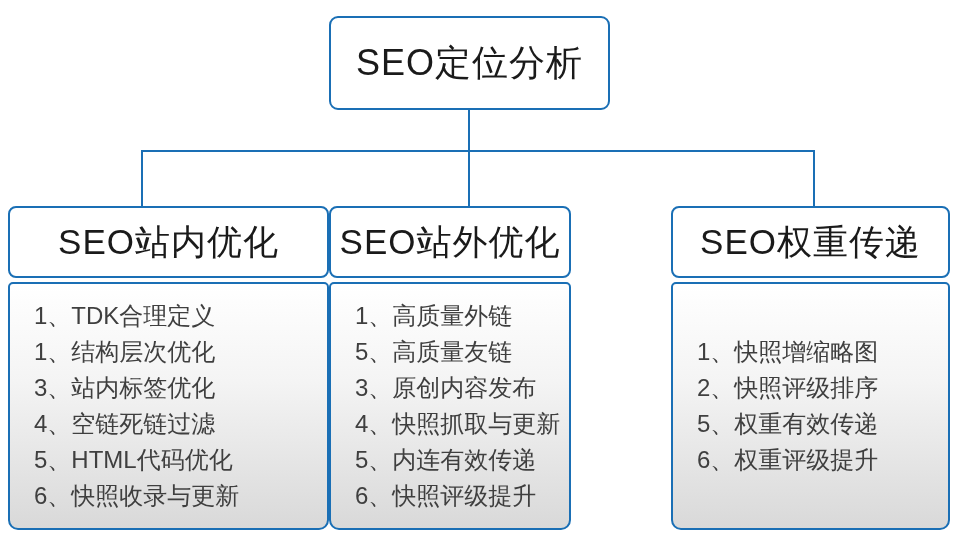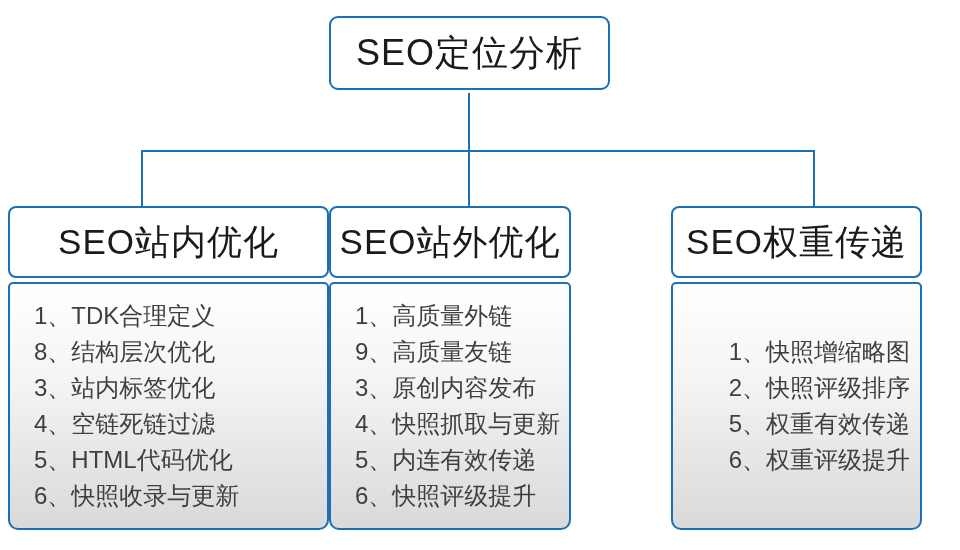--- a/index.html
+++ b/index.html
@@ -23,21 +23,21 @@
   .line.v { width: 2px; }
   .line.h { height: 2px; }
   #line-root-drop   { left: 468px; top: 93px;  height: 113px; }
   #line-horizontal  { left: 141px; top: 150px; width: 674px; }
   #line-left-drop   { left: 141px; top: 150px; height: 56px; }
   #line-right-drop  { left: 813px; top: 150px; height: 56px; }
   
   .root-box {
     position: absolute;
     left: 329px; top: 16px;
-    width: 281px; height: 74px;
+    width: 281px; height: 94px;
     box-sizing: border-box;
     border: 2px solid #1a6fb5;
     border-radius: 9px;
     background: #ffffff;
     display: flex;
     align-items: center;
     justify-content: center;
     font-size: 36px;
     color: #1a1a1a;
     letter-spacing: 1px;
@@ -72,21 +72,21 @@
     padding: 6px 10px 6px 24px;
   }
   .branch-list .item {
     font-size: 24px;
     line-height: 36px;
     color: #3f3f3f;
     white-space: nowrap;
   }
   #branch-0 .branch-header, #branch-0 .branch-list { left: 8px;   width: 321px; }
   #branch-1 .branch-header, #branch-1 .branch-list { left: 329px; width: 242px; }
-  #branch-2 .branch-header, #branch-2 .branch-list { left: 671px; width: 251px; text-align: right; }
+  #branch-2 .branch-header, #branch-2 .branch-list { left: 671px; width: 279px; }
 </style>
 </head>
 <body>
 
 <div class="canvas">
 
   <div class="line v" id="line-root-drop"></div>
   <div class="line h" id="line-horizontal"></div>
   <div class="line v" id="line-left-drop"></div>
   <div class="line v" id="line-right-drop"></div>
@@ -94,35 +94,35 @@
   <div class="root-box">
     <span>SEO定位分析</span>
   </div>
 
   <div id="branch-0">
     <div class="branch-header">
       <span>SEO站内优化</span>
     </div>
     <div class="branch-list">
       <div class="item">1、TDK合理定义</div>
-      <div class="item">8、结构层次优化</div>
+      <div class="item">1、结构层次优化</div>
       <div class="item">3、站内标签优化</div>
       <div class="item">4、空链死链过滤</div>
       <div class="item">5、HTML代码优化</div>
       <div class="item">6、快照收录与更新</div>
     </div>
   </div>
 
   <div id="branch-1">
     <div class="branch-header">
       <span>SEO站外优化</span>
     </div>
     <div class="branch-list">
       <div class="item">1、高质量外链</div>
-      <div class="item">9、高质量友链</div>
+      <div class="item">5、高质量友链</div>
       <div class="item">3、原创内容发布</div>
       <div class="item">4、快照抓取与更新</div>
       <div class="item">5、内连有效传递</div>
       <div class="item">6、快照评级提升</div>
     </div>
   </div>
 
   <div id="branch-2">
     <div class="branch-header">
       <span>SEO权重传递</span>

